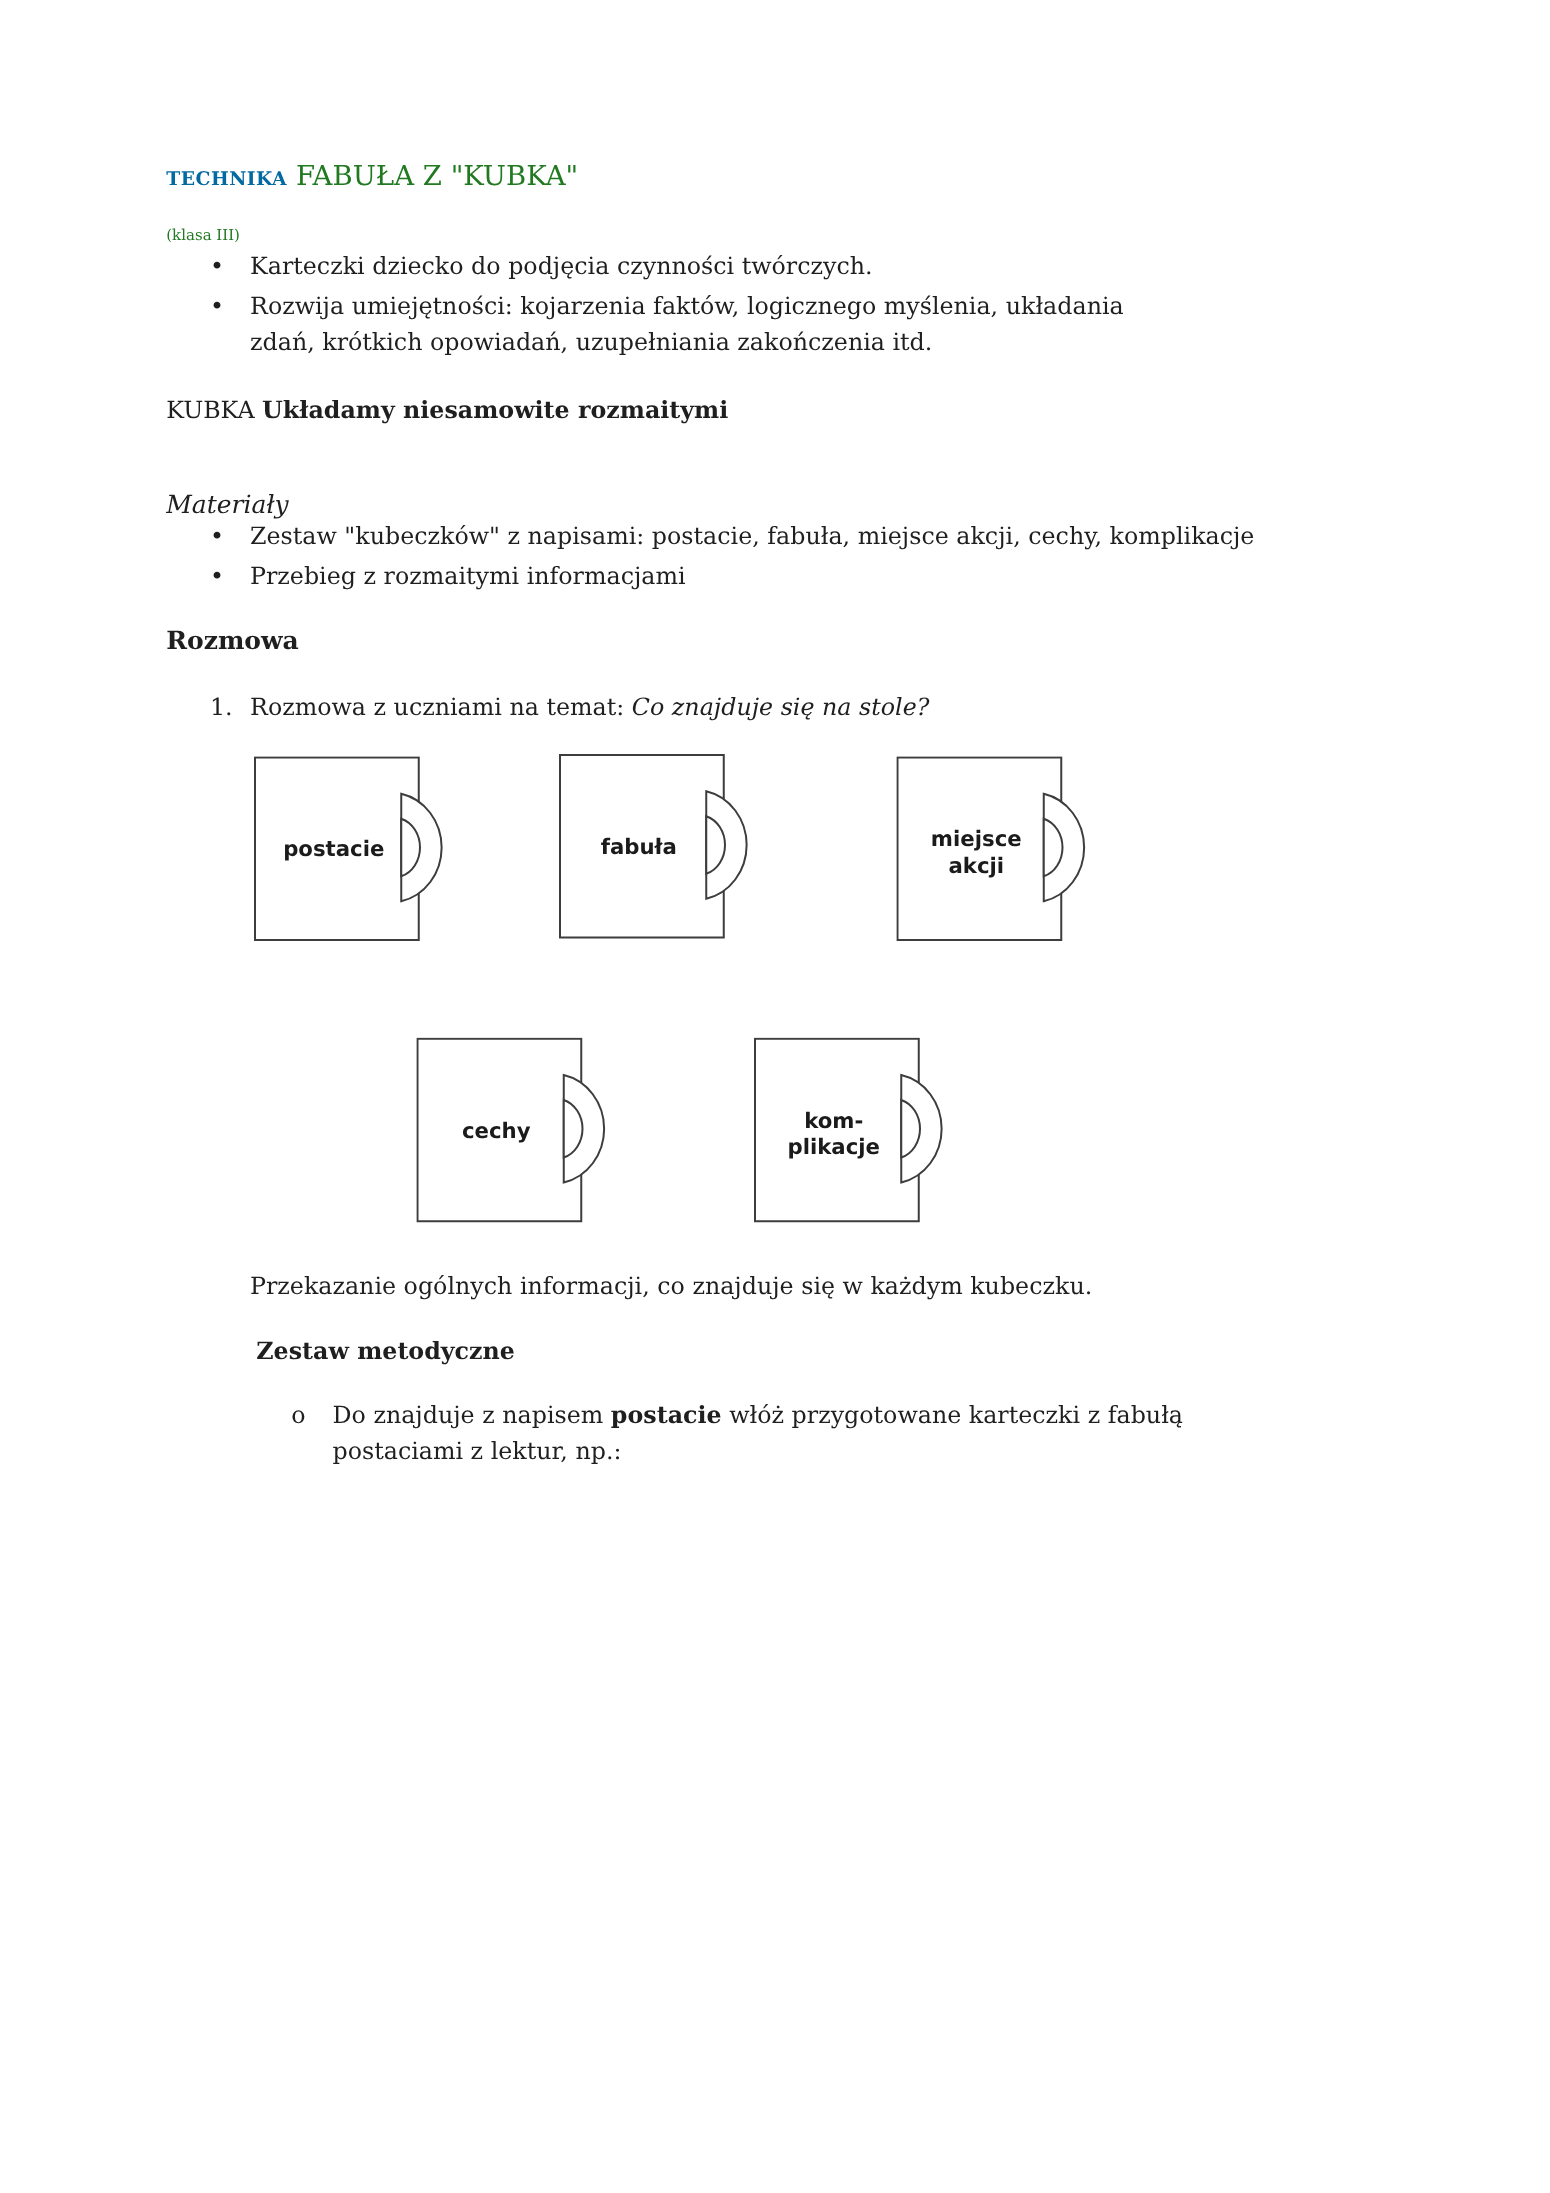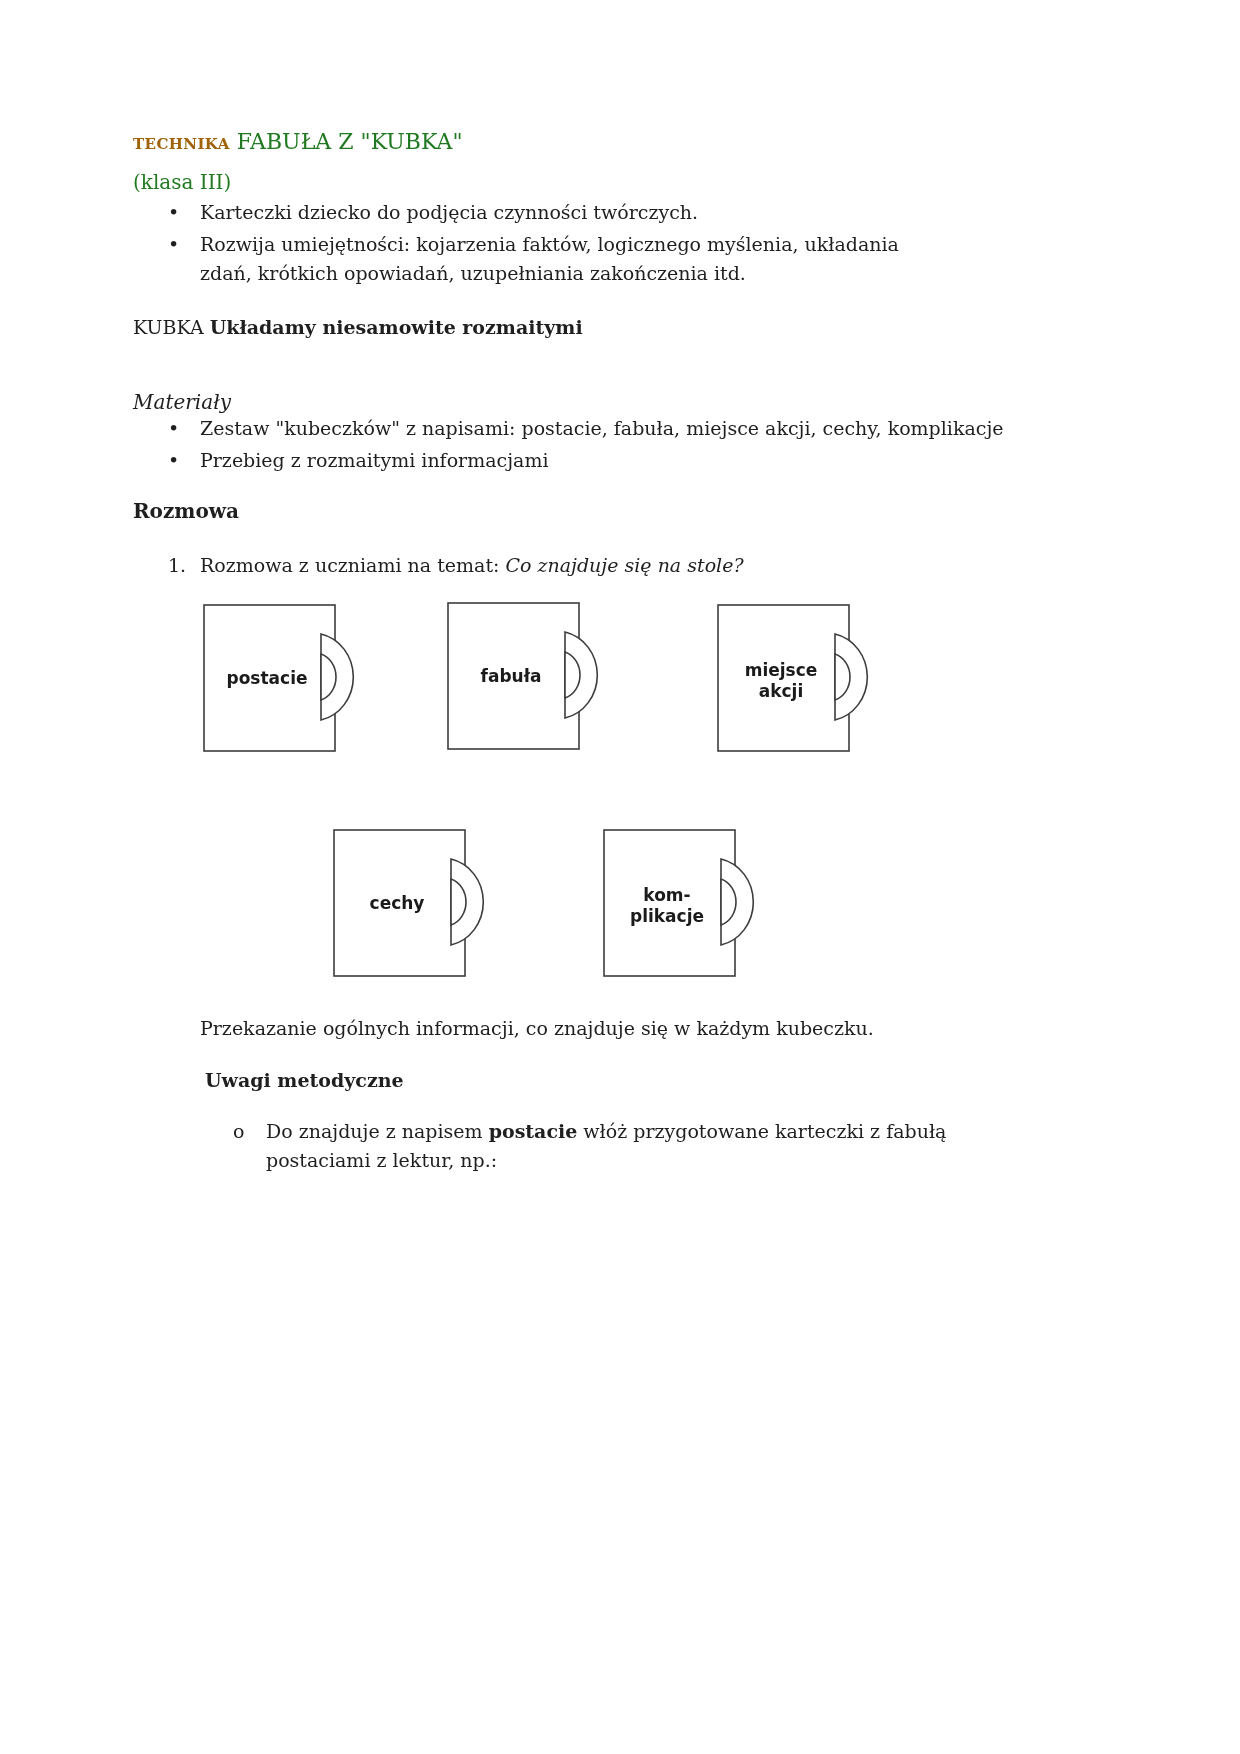--- a/index.html
+++ b/index.html
@@ -8,23 +8,23 @@
     width:1240px;
     min-height:1754px;
     box-sizing:border-box;
     padding:128px 90px 60px 133px;
     font-family:"DejaVu Serif","Liberation Serif",serif;
     font-size:19px;
     color:#1f1f1f;
     background:#ffffff;
   }
   .title-line { margin:0; font-weight:normal; font-size:22px; line-height:28px; }
-  .technika { font-size:15px; font-weight:bold; color:#a16207; letter-spacing:0.4px; }
+  .technika { font-size:15px; font-weight:bold; color:#0369a1; letter-spacing:0.4px; }
   .green { color:#217a21; }
-  .klasa { margin:12px 0 4px 0; font-size:20px; }
+  .klasa { margin:24px 0 4px 0; font-size:12px; }
   ul.bullets, ol.numbered { list-style:none; margin:0; padding:0; }
   li.b-item, .num-item, .o-item { position:relative; padding-left:67px; line-height:29px; margin:0 0 3px 0; }
   .marker { position:absolute; left:35px; top:0; }
   .wrap730 { max-width:745px; }
   .temat { margin:28px 0 0 0; }
   .materialy-h { margin:52px 0 0 0; font-size:20px; font-weight:normal; font-style:italic; }
   .mat-bullets { margin-top:26px; }
   .przebieg-h { margin:24px 0 0 0; font-size:20px; font-weight:bold; }
   .num-wrap { margin-top:28px; }
   .diagram { position:relative; height:392px; margin-top:16px; }
@@ -127,21 +127,21 @@
       <path class="cup-handle" d="M118,30 A41,44 0 0 1 118,116 Z"></path>
       <path class="cup-handle" d="M118,50 A21,24 0 0 1 118,96 Z"></path>
       <text class="cup-label" x="64" y="72">kom-</text>
       <text class="cup-label" x="64" y="93">plikacje</text>
     </svg>
 
   </div>
 
   <p class="after-par">Przekazanie ogólnych informacji, co znajduje się w każdym kubeczku.</p>
 
-  <h3 class="uwagi-h">Uwagi metodyczne</h3>
+  <h3 class="uwagi-h">Zestaw metodyczne</h3>
 
   <div class="o-item">
     <span class="marker">o</span>
     <span>Do znajduje z napisem</span>
     <strong>postacie</strong>
     <span>włóż przygotowane karteczki z fabułą postaciami z lektur, np.:</span>
   </div>
 
 </div>
 

